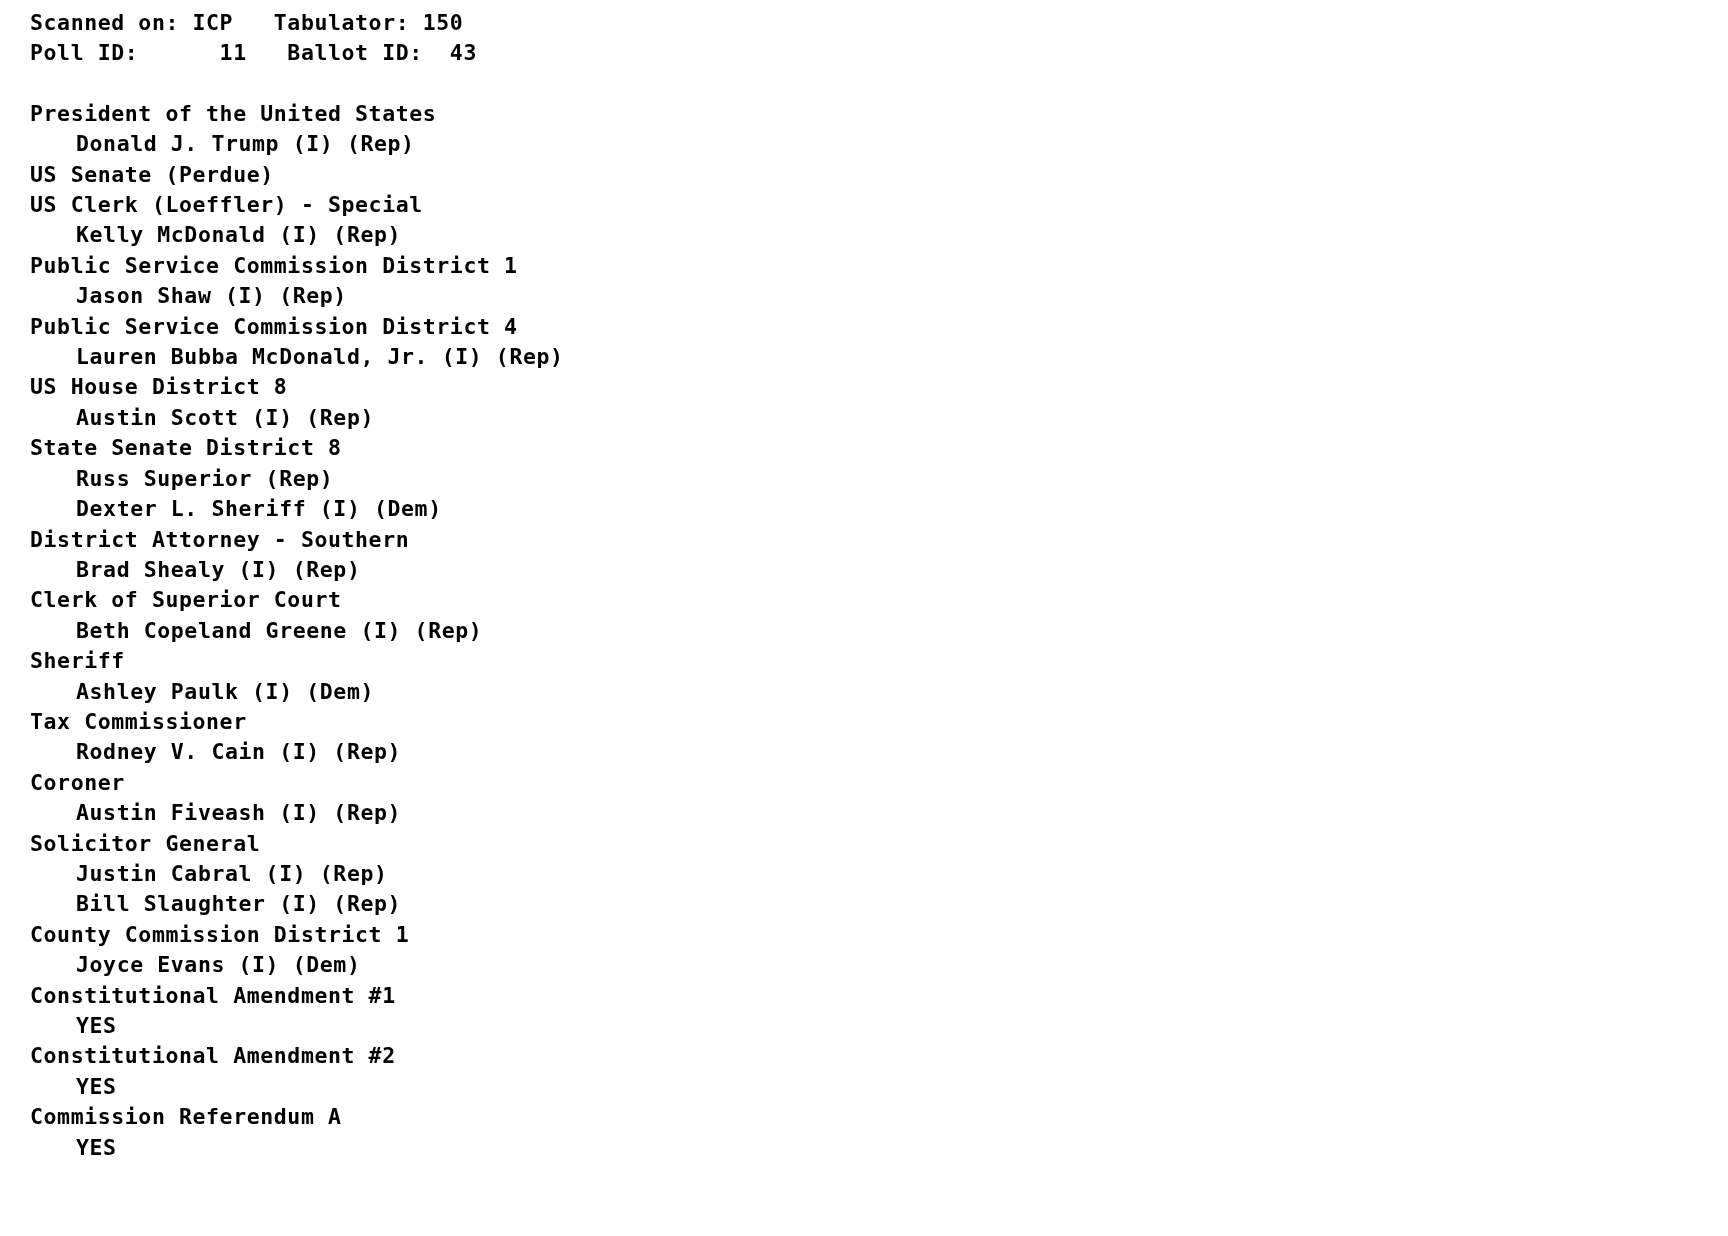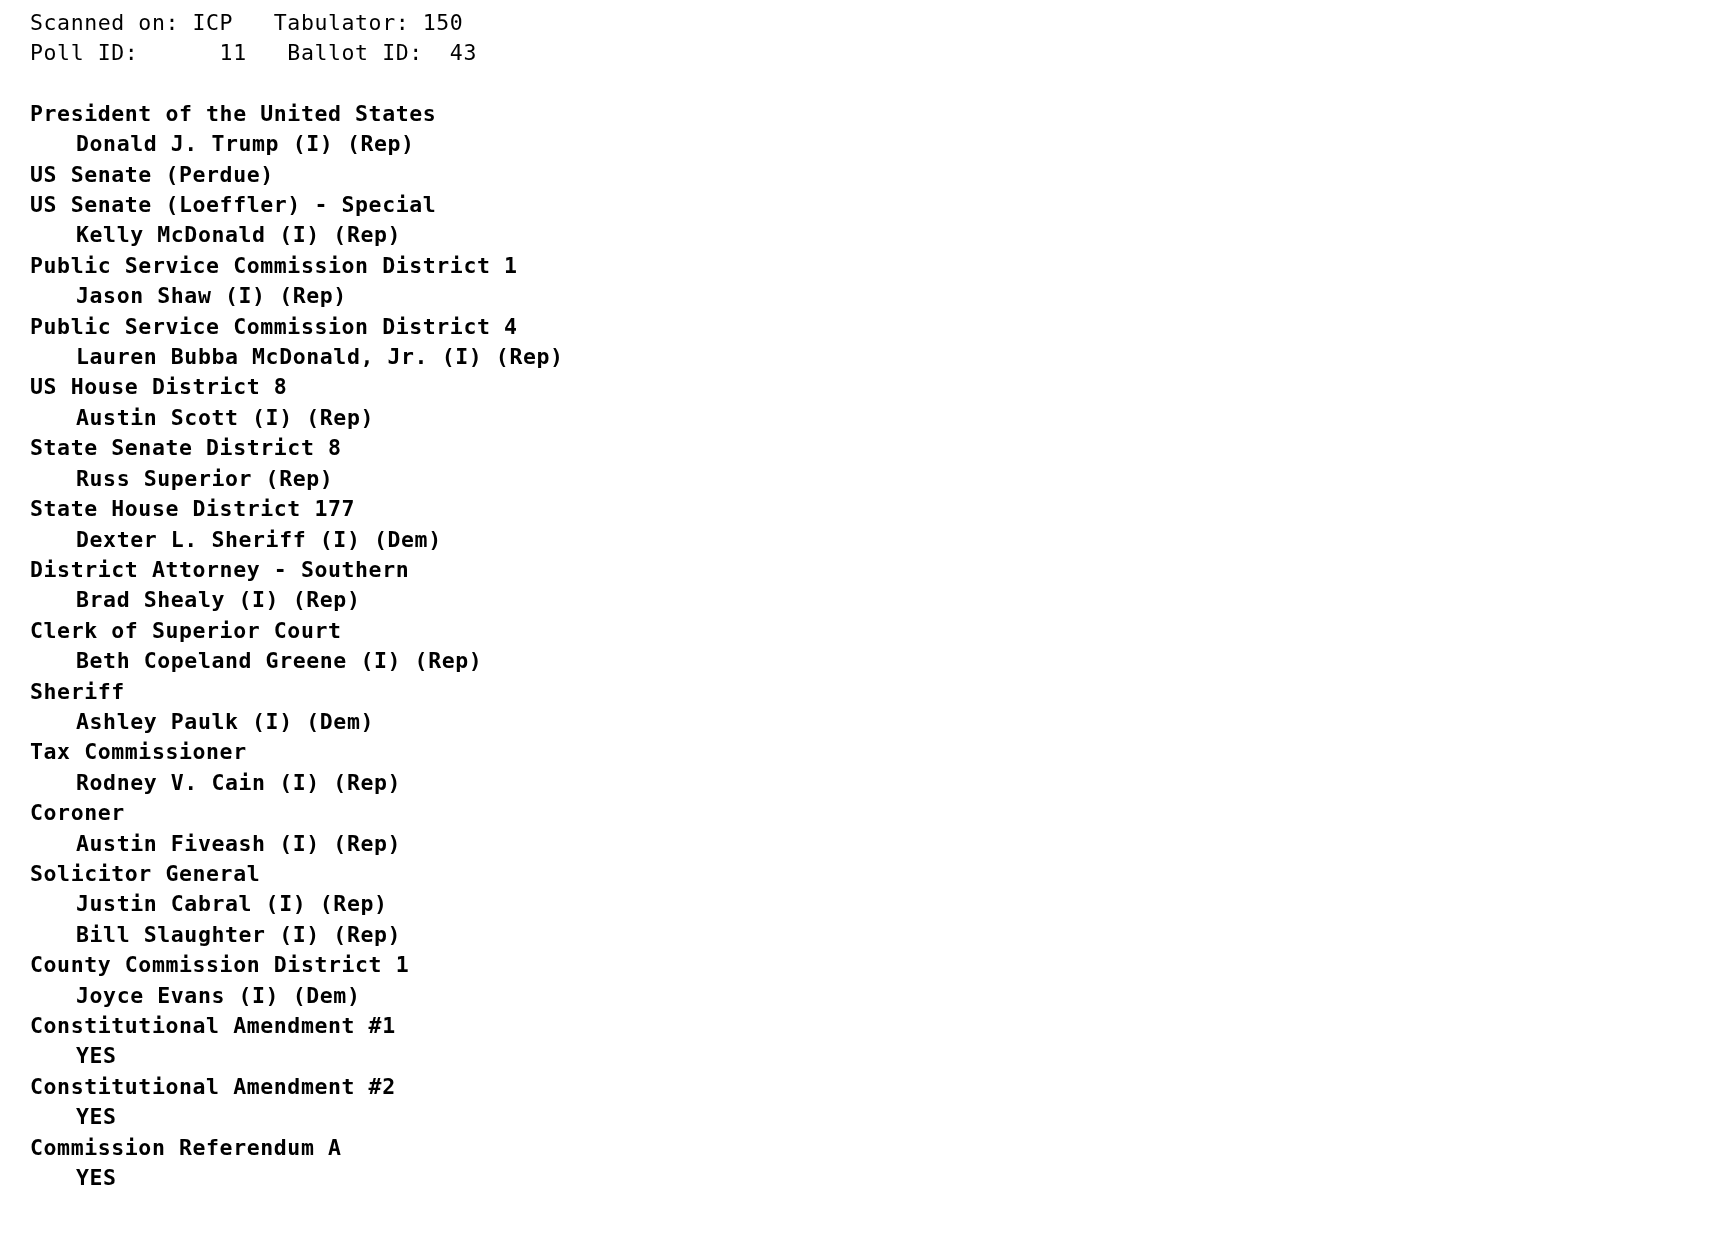--- a/index.html
+++ b/index.html
@@ -16,21 +16,21 @@
   }
   .sheet {
     padding: 8px 0 0 30px;
     box-sizing: border-box;
   }
   .line {
     font-size: 21.5px;
     line-height: 30.4px;
     letter-spacing: 0.6px;
     white-space: pre;
-    font-weight: 400;
+    font-weight: 700;
   }
   .header-block {
     margin-bottom: 30px;
   }
   .contest {
     font-weight: 700;
   }
   .choice {
     font-weight: 700;
     padding-left: 46px;
@@ -43,31 +43,30 @@
 
   <div class="header-block">
     <div class="line">Scanned on: ICP   Tabulator: 150</div>
     <div class="line">Poll ID:      11   Ballot ID:  43</div>
   </div>
 
   <div id="contest-list">
       <div class="line contest">President of the United States</div>
       <div class="line choice">Donald J. Trump (I) (Rep)</div>
       <div class="line contest">US Senate (Perdue)</div>
-      <div class="line contest">US Senate (Loeffler) - Special</div>
+      <div class="line contest">US Clerk (Loeffler) - Special</div>
       <div class="line choice">Kelly McDonald (I) (Rep)</div>
       <div class="line contest">Public Service Commission District 1</div>
       <div class="line choice">Jason Shaw (I) (Rep)</div>
       <div class="line contest">Public Service Commission District 4</div>
       <div class="line choice">Lauren Bubba McDonald, Jr. (I) (Rep)</div>
       <div class="line contest">US House District 8</div>
       <div class="line choice">Austin Scott (I) (Rep)</div>
       <div class="line contest">State Senate District 8</div>
       <div class="line choice">Russ Superior (Rep)</div>
-      <div class="line contest">State House District 177</div>
       <div class="line choice">Dexter L. Sheriff (I) (Dem)</div>
       <div class="line contest">District Attorney - Southern</div>
       <div class="line choice">Brad Shealy (I) (Rep)</div>
       <div class="line contest">Clerk of Superior Court</div>
       <div class="line choice">Beth Copeland Greene (I) (Rep)</div>
       <div class="line contest">Sheriff</div>
       <div class="line choice">Ashley Paulk (I) (Dem)</div>
       <div class="line contest">Tax Commissioner</div>
       <div class="line choice">Rodney V. Cain (I) (Rep)</div>
       <div class="line contest">Coroner</div>

